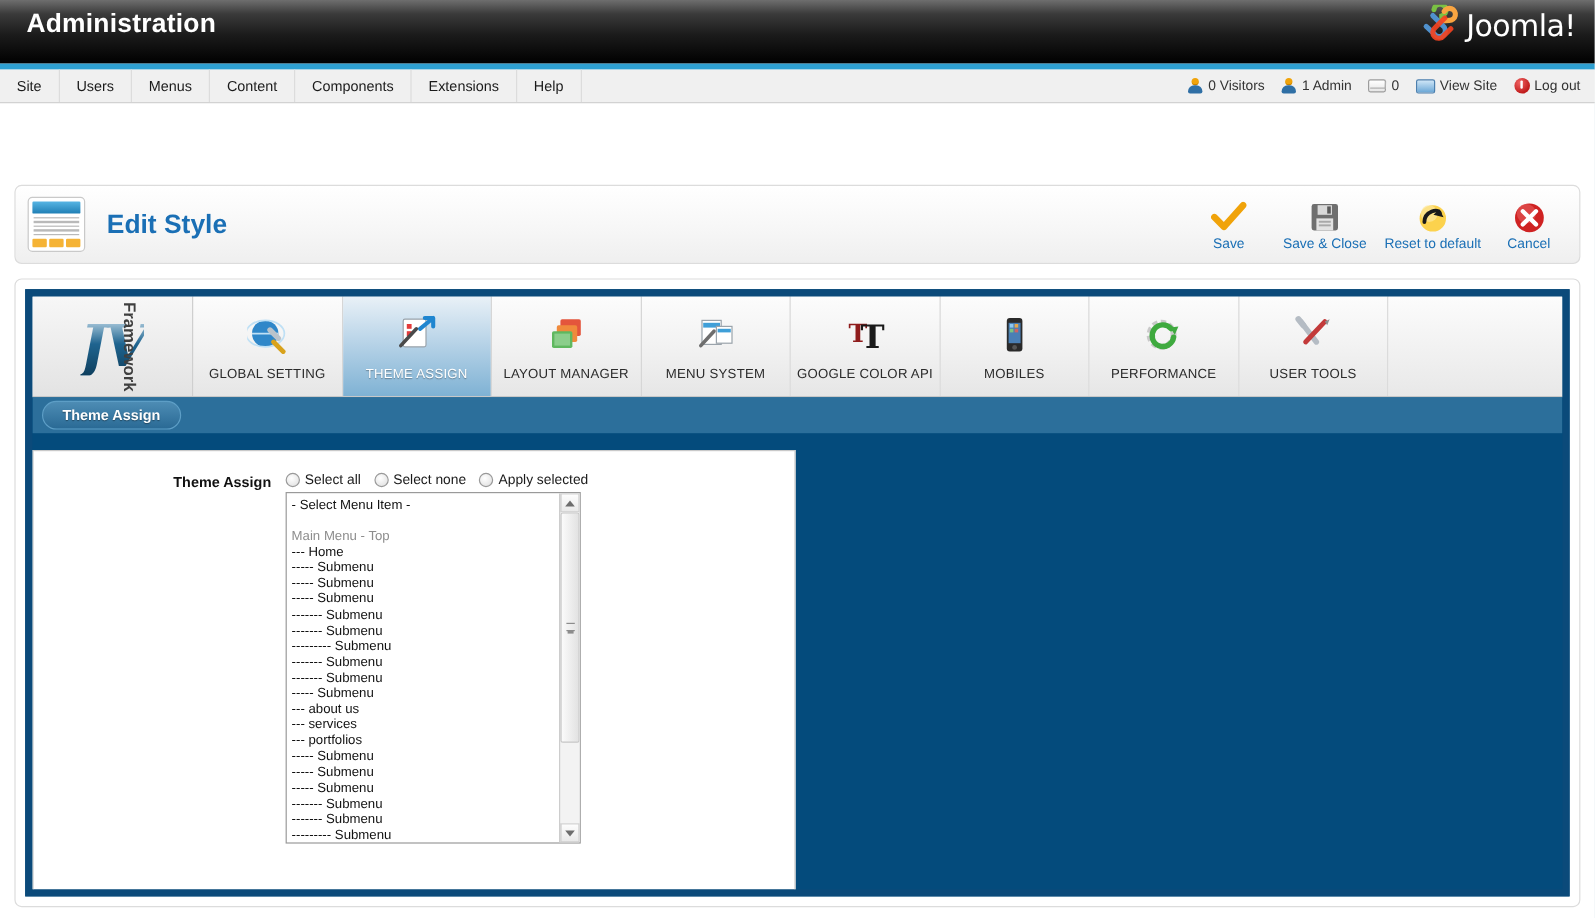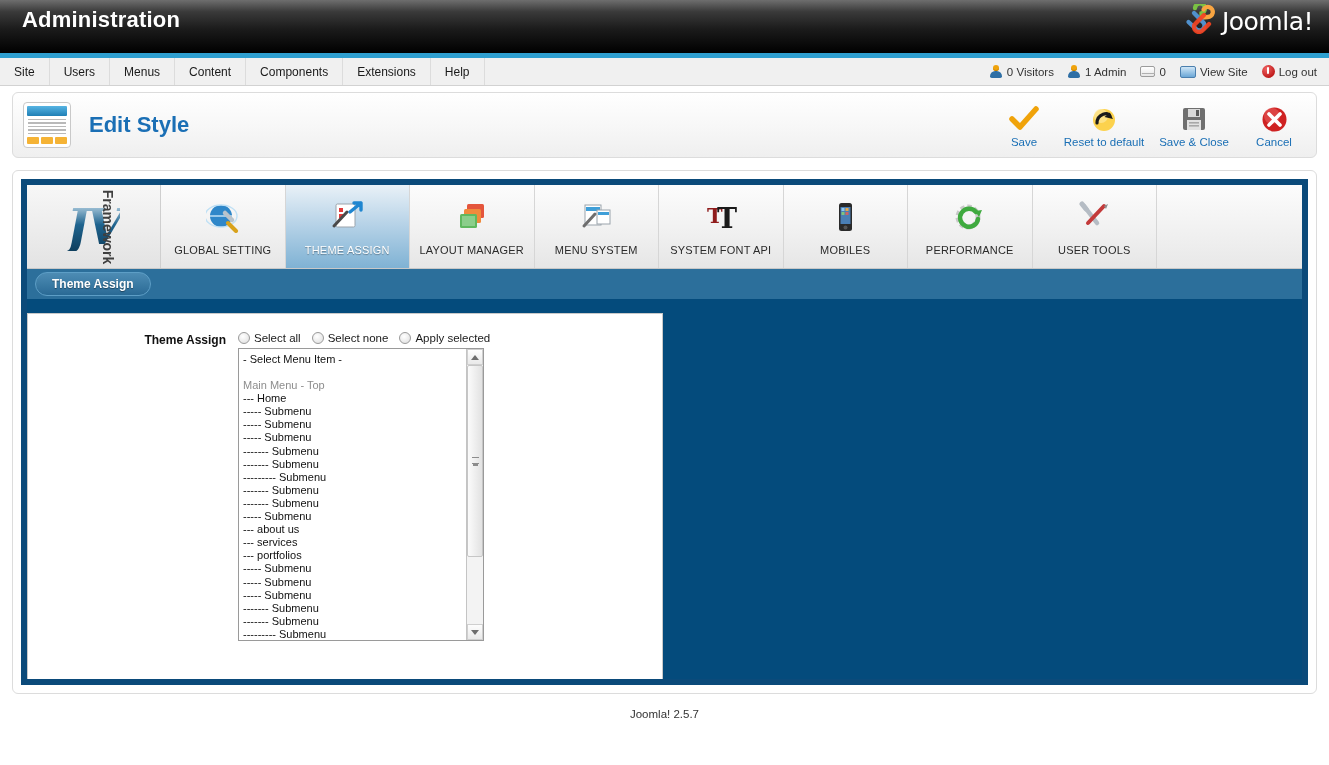--- a/index.html
+++ b/index.html
@@ -97,21 +97,21 @@
     width:13px;height:13px;border-radius:50%;
     background:radial-gradient(circle at 35% 30%, #f06363, #c01c1c 70%);
     display:inline-block;position:relative;
   }
   .ico-logout::after{
     content:''; position:absolute; left:5px; top:2px; width:2px;height:7px;
     background:#fff; border-radius:1px;
   }
 
   
-  .titlebar-wrap { padding: 6px 12px 0 12px; }
+  .titlebar-wrap { padding: 20px 12px 0 12px; margin-top: 48px; }
   .titlebar {
     position: relative;
     height: 66px;
     border: 1px solid #dcdcdc;
     border-radius: 6px;
     background: linear-gradient(to bottom, #ffffff 0%, #f6f6f6 60%, #efefef 100%);
     display: flex; align-items: center;
   }
   .tmpl-icon {
     margin-left: 10px;
@@ -419,44 +419,44 @@
         <div class="glyph">
           <svg width="30" height="26" viewBox="0 0 30 26">
             <path d="M3 13 L11 21 L27 3" stroke="#f0a30a" stroke-width="5.5" fill="none" stroke-linecap="round" stroke-linejoin="round"></path>
           </svg>
         </div>
         <div class="lbl">Save</div>
       </div>
 
       <div class="tbtn wide">
         <div class="glyph">
-          <svg width="28" height="28" viewBox="0 0 28 28">
-            <circle cx="14" cy="15" r="11" fill="#fcd24d"></circle>
-            <circle cx="11" cy="11" r="7" fill="#fde79a" opacity=".75"></circle>
-            <path d="M7 18 C7 9, 19 6, 20 11" stroke="#1a1a1a" stroke-width="3.2" fill="none" stroke-linecap="round"></path>
-            <path d="M23 14 L19.5 7.5 L14.5 12 Z" fill="#1a1a1a"></path>
-          </svg>
-        </div>
-        <div class="lbl">Reset to default</div>
-      </div>
-
-      <div class="tbtn wide">
-        <div class="glyph">
           <svg width="26" height="26" viewBox="0 0 26 26">
             <rect x="2" y="2" width="22" height="22" rx="2" fill="#6f6f6f"></rect>
             <rect x="7" y="3" width="12" height="8" fill="#d9d9d9"></rect>
             <rect x="15" y="4" width="3" height="6" fill="#5a5a5a"></rect>
             <rect x="6" y="14" width="14" height="10" fill="#e2e2e2"></rect>
             <rect x="8" y="16" width="10" height="1.6" fill="#a8a8a8"></rect>
             <rect x="8" y="19" width="10" height="1.6" fill="#a8a8a8"></rect>
           </svg>
         </div>
         <div class="lbl">Save &amp; Close</div>
       </div>
 
+      <div class="tbtn wide">
+        <div class="glyph">
+          <svg width="28" height="28" viewBox="0 0 28 28">
+            <circle cx="14" cy="15" r="11" fill="#fcd24d"></circle>
+            <circle cx="11" cy="11" r="7" fill="#fde79a" opacity=".75"></circle>
+            <path d="M7 18 C7 9, 19 6, 20 11" stroke="#1a1a1a" stroke-width="3.2" fill="none" stroke-linecap="round"></path>
+            <path d="M23 14 L19.5 7.5 L14.5 12 Z" fill="#1a1a1a"></path>
+          </svg>
+        </div>
+        <div class="lbl">Reset to default</div>
+      </div>
+
       <div class="tbtn">
         <div class="glyph">
           <svg width="27" height="27" viewBox="0 0 27 27">
             <circle cx="13.5" cy="13.5" r="12" fill="#cf2222"></circle>
             <circle cx="11" cy="10" r="8" fill="#e86060" opacity=".55"></circle>
             <path d="M8 8 L19 19 M19 8 L8 19" stroke="#fff" stroke-width="3.6" stroke-linecap="round"></path>
           </svg>
         </div>
         <div class="lbl">Cancel</div>
       </div>
@@ -525,21 +525,21 @@
         </div>
 
 
         <div class="tab">
           <div class="ticon">
             <svg width="34" height="32" viewBox="0 0 34 32">
               <text x="3" y="22" font-family="DejaVu Serif, serif" font-size="21" font-weight="bold" fill="#8f1c1c">T</text>
               <text x="13" y="27" font-family="DejaVu Serif, serif" font-size="27" font-weight="bold" fill="#1a1a1a">T</text>
             </svg>
           </div>
-          <div class="tlabel">SYSTEM FONT API</div>
+          <div class="tlabel">GOOGLE COLOR API</div>
         </div>
 
         <div class="tab">
           <div class="ticon">
             <svg width="34" height="32" viewBox="0 0 34 32">
               <rect x="11" y="2" width="13" height="28" rx="2.5" fill="#2a2a2a"></rect>
               <rect x="12.5" y="6" width="10" height="17" fill="#4a7fb5"></rect>
               <rect x="13.5" y="7" width="3" height="3" fill="#8ec8f0"></rect>
               <rect x="17.5" y="7" width="3" height="3" fill="#e8a84a"></rect>
               <rect x="13.5" y="11" width="3" height="3" fill="#7fc47f"></rect>

